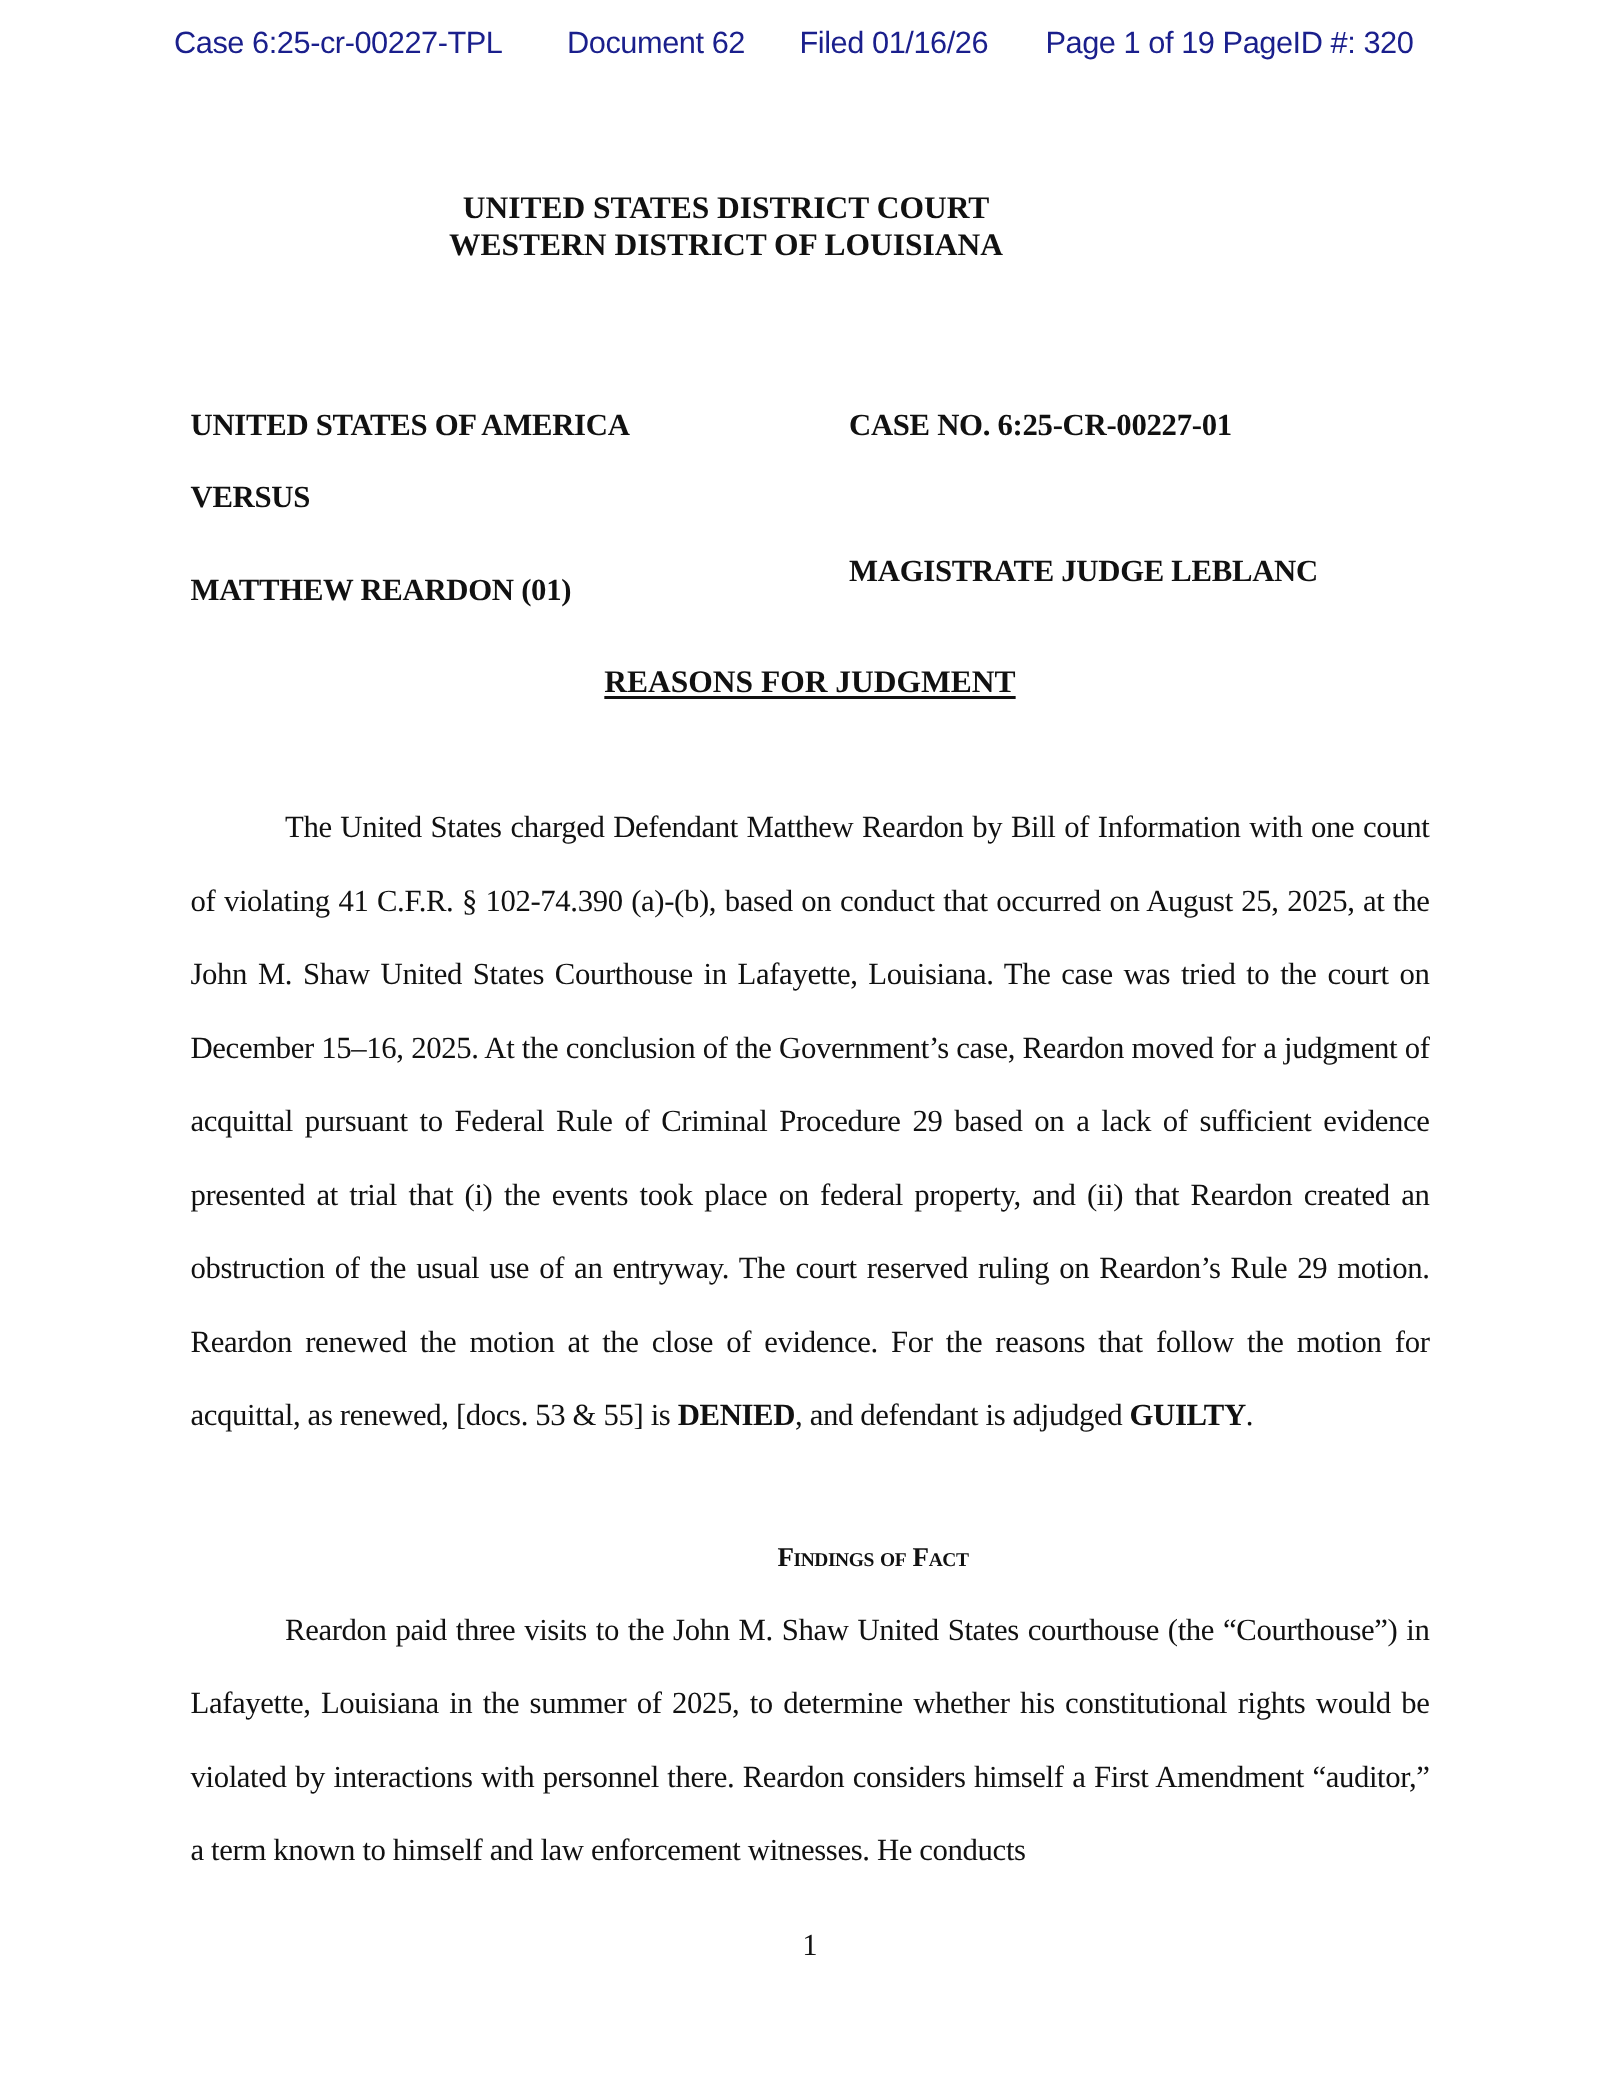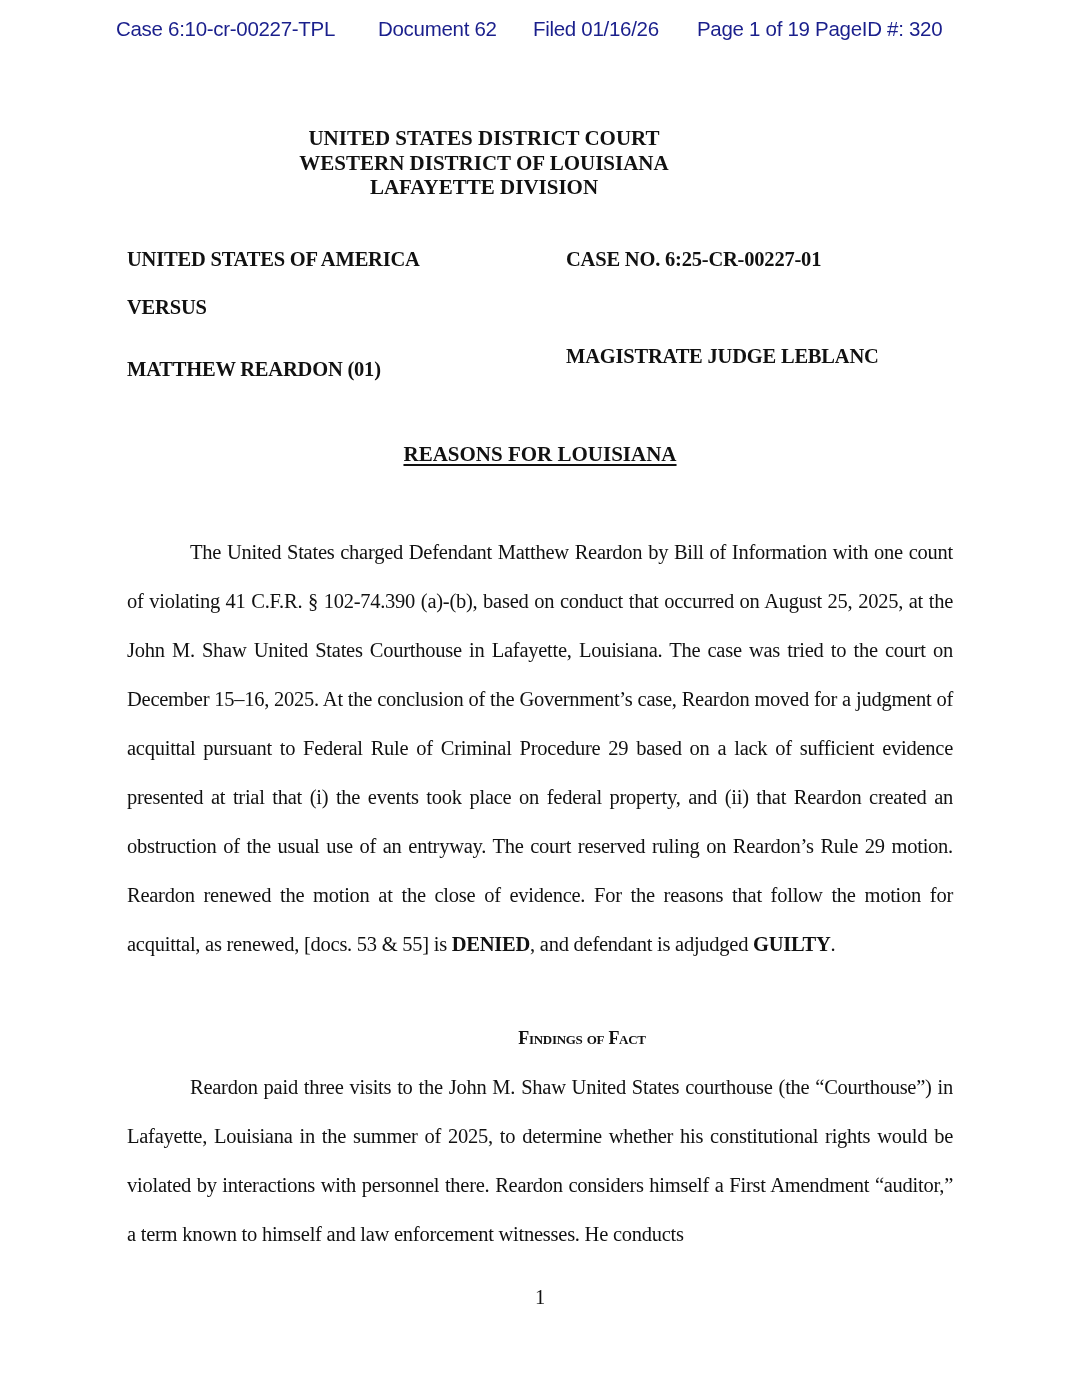--- a/index.html
+++ b/index.html
@@ -44,20 +44,21 @@
     }
     .court-header div { margin-left: 28px; }
 
     .caption {
       position: absolute;
       left: 127px;
       font-weight: bold;
       font-size: 20.5px;
       white-space: nowrap;
       letter-spacing: -0.2px;
+      margin-top: 25px;
     }
     .caption.right { left: 566px; }
 
     .title {
       position: absolute;
       top: 442px;
       left: 0;
       width: 1080px;
       text-align: center;
       font-weight: bold;
@@ -98,39 +99,38 @@
       left: 0;
       width: 1080px;
       text-align: center;
       font-size: 20.5px;
     }
   </style>
 </head>
 <body>
 
 <div class="stamp">
-  <span class="s-case">Case 6:10-cr-00227-TPL</span>
+  <span class="s-case">Case 6:25-cr-00227-TPL</span>
   <span class="s-doc">Document 62</span>
   <span class="s-filed">Filed 01/16/26</span>
   <span class="s-page">Page 1 of 19 PageID #:  320</span>
 </div>
 
 <div class="court-header">
   <div>UNITED STATES DISTRICT COURT</div>
   <div>WESTERN DISTRICT OF LOUISIANA</div>
-  <div>LAFAYETTE DIVISION</div>
 </div>
 
 <div class="caption" style="top:248px;">UNITED STATES OF AMERICA</div>
 <div class="caption right" style="top:248px;">CASE NO.  6:25-CR-00227-01</div>
 <div class="caption" style="top:296px;">VERSUS</div>
 <div class="caption" style="top:358px;">MATTHEW REARDON (01)</div>
 <div class="caption right" style="top:345px;">MAGISTRATE JUDGE LEBLANC</div>
 
-<div class="title">REASONS FOR LOUISIANA</div>
+<div class="title">REASONS FOR JUDGMENT</div>
 
 <div class="para" style="top:528px;"><span>The United States charged Defendant Matthew Reardon by Bill of Information with one count of violating 41 C.F.R. § 102-74.390 (a)-(b), based on conduct that occurred on August 25, 2025, at the John M. Shaw United States Courthouse in Lafayette, Louisiana.  The case was tried to the court on December 15–16, 2025.  At the conclusion of the Government’s case, Reardon moved for a judgment of acquittal pursuant to Federal Rule of Criminal Procedure 29 based on a lack of sufficient evidence presented at trial that (i) the events took place on federal property, and (ii) that Reardon created an obstruction of the usual use of an entryway.  The court reserved ruling on Reardon’s Rule 29 motion. Reardon renewed the motion at the close of evidence.  For the reasons that follow the motion for acquittal, as renewed, [docs. 53 &amp; 55] is </span><b>DENIED</b><span>, and defendant is adjudged </span><b>GUILTY</b><span>.</span></div>
 
 <div class="section-heading"><span>Findings of Fact</span></div>
 
 <div class="para" style="top:1063px;">Reardon paid three visits to the John M. Shaw United States courthouse (the “Courthouse”) in Lafayette, Louisiana in the summer of 2025, to determine whether his constitutional rights would be violated by interactions with personnel there.  Reardon considers himself a First Amendment “auditor,” a term known to himself and law enforcement witnesses.  He conducts</div>
 
 <div class="page-number">1</div>
 
 </body></html>

